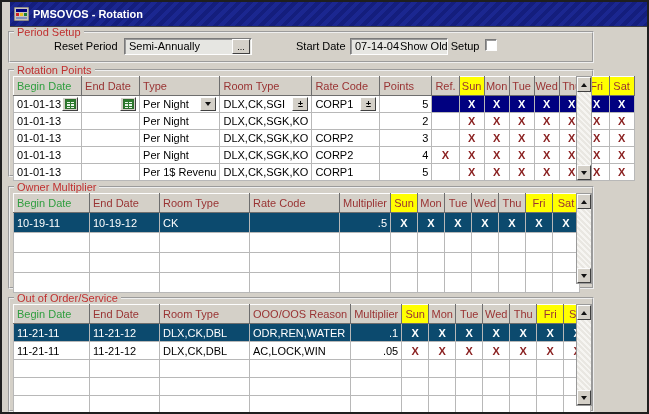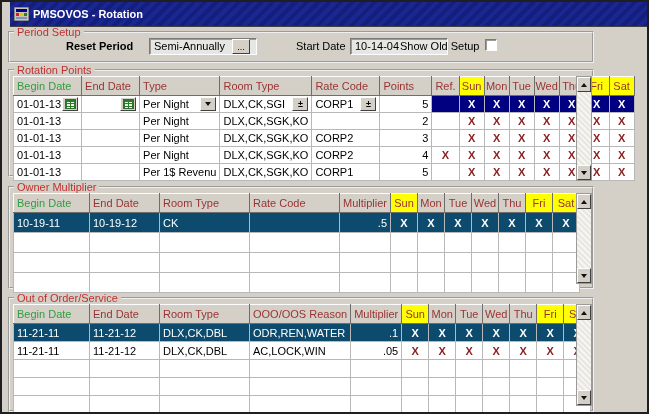--- a/index.html
+++ b/index.html
@@ -99,25 +99,25 @@
         <rect x="10" y="6" width="3" height="3" fill="#208030"></rect>
         <rect x="2" y="10" width="11" height="2" fill="#8090c0"></rect>
       </svg>
     </span>
     <span>PMSOVOS - Rotation</span>
   </div>
 
   <fieldset class="fs" style="left:6px;top:24px;width:586px;height:37px;">
     <legend>Period Setup</legend>
   </fieldset>
-  <span class="lbl" style="left:64px;top:38px;font-weight:bold;">Reset Period</span>
-  <span class="field" style="left:122px;top:36px;width:108px;height:17px;margin-left:25px;">Semi-Annually</span>
+  <span class="lbl" style="left:52px;top:38px;">Reset Period</span>
+  <span class="field" style="left:122px;top:36px;width:128px;height:17px;">Semi-Annually</span>
   <button class="dots" style="left:230px;top:37px;width:18px;height:15px;">...</button>
   <span class="lbl" style="left:294px;top:38px;">Start Date</span>
-  <span class="field" style="left:348px;top:36px;width:98px;height:17px;">10-14-04</span>
+  <span class="field" style="left:348px;top:36px;width:98px;height:17px;">07-14-04</span>
   <span class="lbl" style="left:398px;top:38px;text-align:right;">Show Old Setup</span>
   <span class="checkbox" style="left:483px;top:37px;"></span>
 
   <fieldset class="fs" style="left:6px;top:62px;width:586px;height:113px;">
     <legend>Rotation Points</legend>
   </fieldset>
   <div id="rp-mount" style="position:absolute;left:11px;top:74px;">
       <table class="grid">
         <colgroup>
           <col style="width: 64px;">

